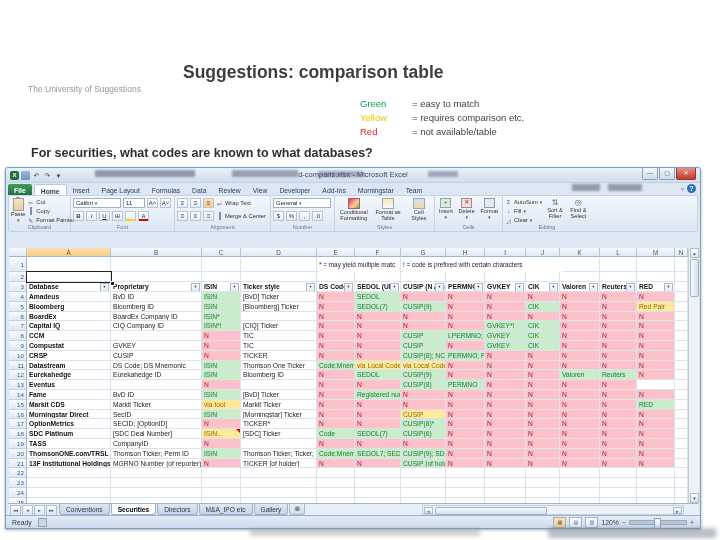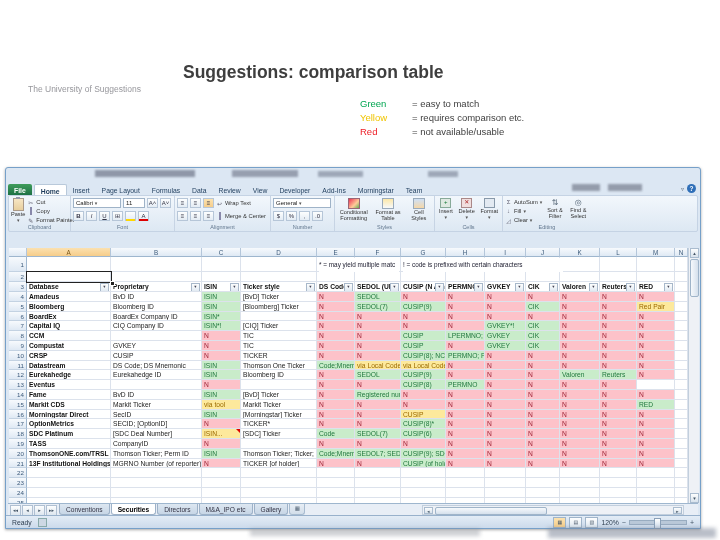--- a/index.html
+++ b/index.html
@@ -115,25 +115,41 @@
 
 <div class="slide">
 
   <div class="logo-sub">The University of Suggestions</div>
 
   <div class="slide-title">Suggestions: comparison table</div>
 
   <div class="legend">
     <div class="legend-row"><span class="lab" style="color: rgb(0, 166, 81);">Green</span><span class="desc">= easy to match</span></div>
     <div class="legend-row"><span class="lab" style="color: rgb(240, 196, 0);">Yellow</span><span class="desc">= requires comparison etc.</span></div>
-    <div class="legend-row"><span class="lab" style="color: rgb(238, 28, 37);">Red</span><span class="desc">= not available/usable</span></div>
+    <div class="legend-row"><span class="lab" style="color: rgb(238, 28, 37);">Red</span><span class="desc">= not available/table</span></div>
   </div>
 
+  <div class="question">For securities, what codes are known to what databases?</div>
 
   <div class="xl">
+    <div class="xl-title">
+      <div class="qat">
+        <div class="ic xl-app-icon">X</div>
+        <div class="ic save-icon"></div>
+        <div class="ic">↶</div>
+        <div class="ic">↷</div>
+        <div class="ic">▾</div>
+      </div>
+      <div class="titletext">d-comparis.xlsx - Microsoft Excel</div>
+      <div class="winbtns">
+        <div class="wb">—</div>
+        <div class="wb">▢</div>
+        <div class="wb close">✕</div>
+      </div>
+    </div>
 
     <div class="rtabs" id="rtabs">
         <div class="rtab file">File</div>
         <div class="rtab act">Home</div>
         <div class="rtab">Insert</div>
         <div class="rtab">Page Layout</div>
         <div class="rtab">Formulas</div>
         <div class="rtab">Data</div>
         <div class="rtab">Review</div>
         <div class="rtab">View</div>

